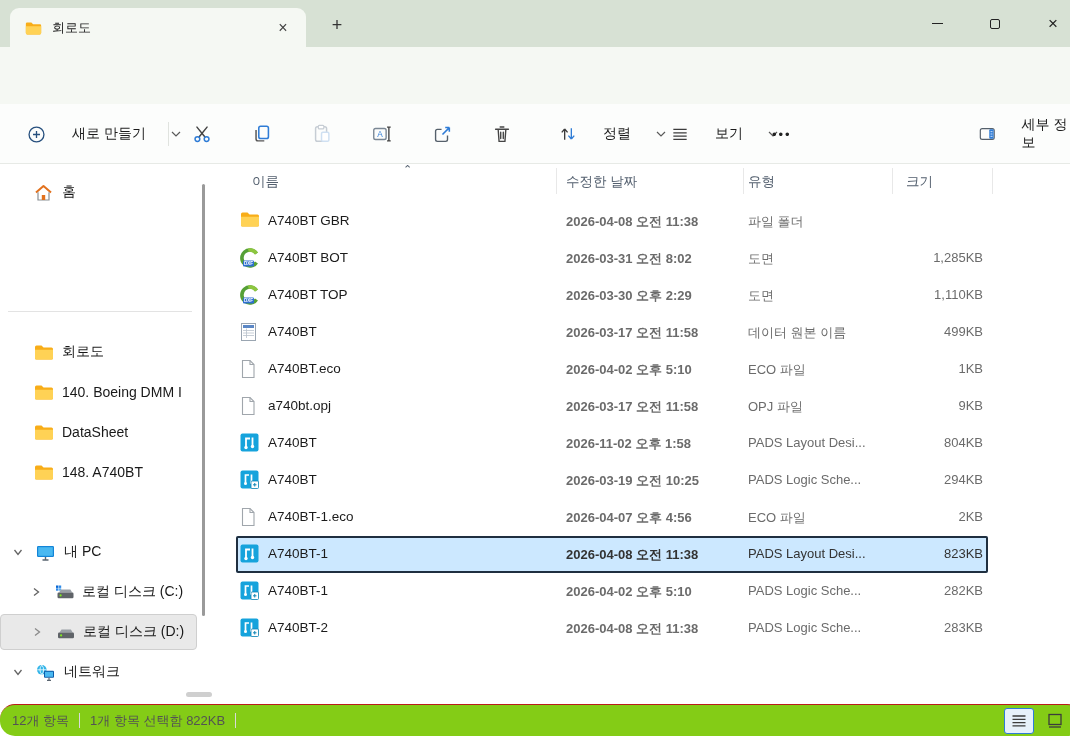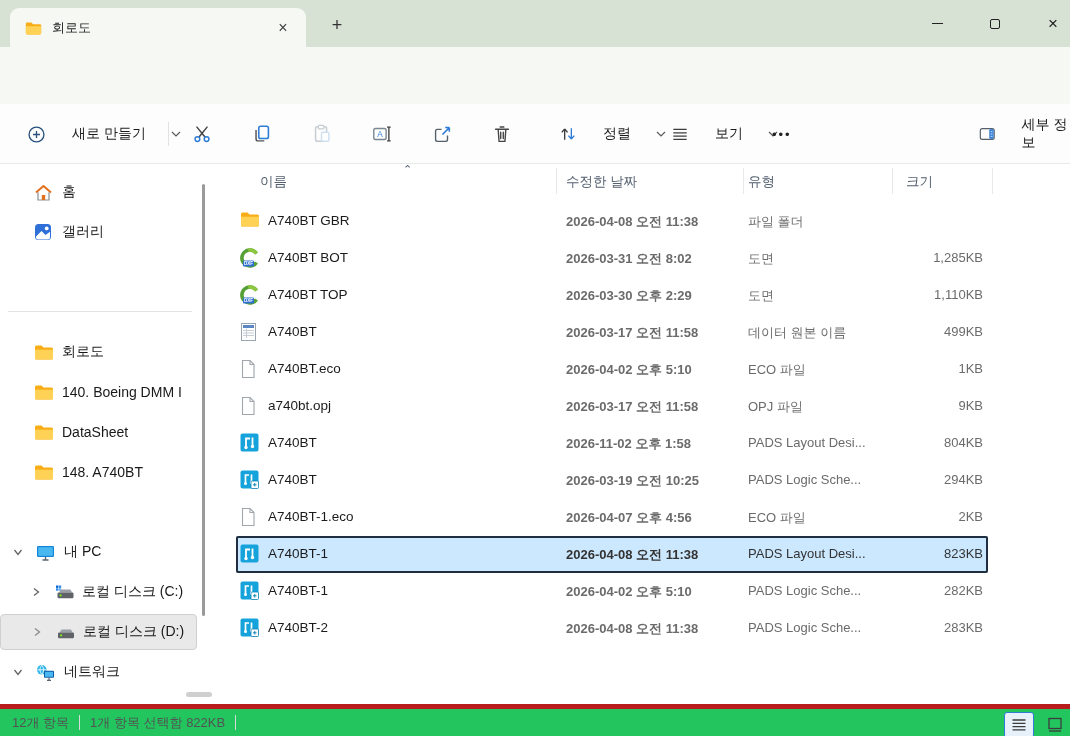--- a/index.html
+++ b/index.html
@@ -80,22 +80,22 @@
   .row { position:relative; margin-left:16px; width:752px; height:37px; border-radius:2px; }
   .row .cell-icon { position:absolute; left:4px; top:8px; width:22px; display:flex; }
   .row .cell-name { position:absolute; left:32px; top:10px; font-size:13.5px; color:#1b1b1b; white-space:nowrap; }
   .row .cell-date { position:absolute; left:330px; top:10px; font-size:13px; color:#6b6b6b; white-space:nowrap;font-weight:bold; }
   .row .cell-type { position:absolute; left:512px; top:10px; font-size:13px; color:#6b6b6b; white-space:nowrap; }
   .row .cell-size { position:absolute; left:580px; top:10px; width:167px; font-size:13px; color:#6b6b6b; text-align:right; }
   .row.selected { background:#cce8ff; box-shadow:inset 0 0 0 2px #1f2f40; }
   .row.selected .cell-date, .row.selected .cell-type, .row.selected .cell-size { color:#333; }
 
   
-  .statusbar { position:absolute; left:0; top:704px; width:1082px; height:32px; background:#22c55e;
-               border-top:5px solid #b91c1c; display:flex; align-items:center; }
+  .statusbar { position:absolute; left:0; top:704px; width:1082px; height:32px; background:#84cc16;
+               border-top:1px solid #b91c1c; display:flex; align-items:center;border-radius:15px; }
   .status-text { font-size:13px; color:#535353; white-space:nowrap; }
   .st-sep { width:1px; height:15px; background:#d9d9d9; margin:0 10px; }
   .statusbar .left-group { display:flex; align-items:center; padding-left:12px; }
   .view-btns { position:absolute; right:12px; top:3px; display:flex; gap:6px; }
   .vbtn { width:30px; height:26px; display:flex; align-items:center; justify-content:center; border-radius:3px; }
   .vbtn.active { background:#e7f1fa; border:1px solid #2f7cd6; }
   .grip { position:absolute; right:0; bottom:0; width:0; height:0;
           border-left:11px solid transparent; border-bottom:11px solid #4a4a4a; }
 </style>
 </head>
@@ -253,30 +253,20 @@
       <div class="side-item" style="top:10px">
         <span class="sicon">
             <svg width="19" height="17" viewBox="0 0 19 17">
               <path d="M2 8.5L9.5 2 17 8.5" fill="none" stroke="#e2711d" stroke-width="2" stroke-linejoin="round"></path>
               <path d="M4 8.2v7.8h11V8.2" fill="#fff" stroke="#8a8f94" stroke-width="1.2"></path>
               <rect x="7.8" y="11" width="3.4" height="5" fill="#e2711d"></rect>
             </svg>
           </span>
         <span class="slabel">홈</span>
       </div>
-      <div class="side-item" style="top:50px">
-        <span class="sicon">
-            <svg width="18" height="18" viewBox="0 0 18 18">
-              <rect x="1" y="1" width="16" height="16" rx="3.5" fill="#2f6fd8"></rect>
-              <circle cx="12.7" cy="5.4" r="1.9" fill="#fff"></circle>
-              <path d="M2 13.5L7.5 8l4 4 4.5-3.2v5.2a2.5 2.5 0 0 1-2.5 2.5h-9A2.5 2.5 0 0 1 2 14z" fill="#fff"></path>
-            </svg>
-          </span>
-        <span class="slabel">갤러리</span>
-      </div>
       <div class="side-divider" style="top:147px"></div>
       <div class="side-item" style="top:170px">
         <span class="sicon">
             <svg width="20" height="16" viewBox="0 0 20 16">
               <path d="M1 3a1.5 1.5 0 0 1 1.5-1.5h5l2 2h8A1.5 1.5 0 0 1 19 5v9a1.5 1.5 0 0 1-1.5 1.5h-15A1.5 1.5 0 0 1 1 14z" fill="#f8ad18"></path>
               <path d="M1 5.8h18V14a1.5 1.5 0 0 1-1.5 1.5h-15A1.5 1.5 0 0 1 1 14z" fill="#ffd255"></path>
             </svg>
           </span>
         <span class="slabel">회로도</span>
       </div>
@@ -373,21 +363,21 @@
           </span>
         <span class="slabel">네트워크</span>
       </div>
       <div class="side-vscroll"></div>
       <div class="side-hscroll"></div>
     </div>
 
     <div class="filearea">
       <div class="list-header">
         <span class="sort-caret">⌃</span>
-        <span class="col-label" style="left:40px">이름</span>
+        <span class="col-label" style="left:32px">이름</span>
         <span class="col-label" style="left:346px">수정한 날짜</span>
         <span class="col-label" style="left:528px">유형</span>
         <span class="col-label" style="left:686px">크기</span>
         <span class="hdr-sep" style="left:336px"></span>
         <span class="hdr-sep" style="left:523px"></span>
         <span class="hdr-sep" style="left:672px"></span>
         <span class="hdr-sep" style="left:772px"></span>
       </div>
       <div class="rows">
           <div class="row">

